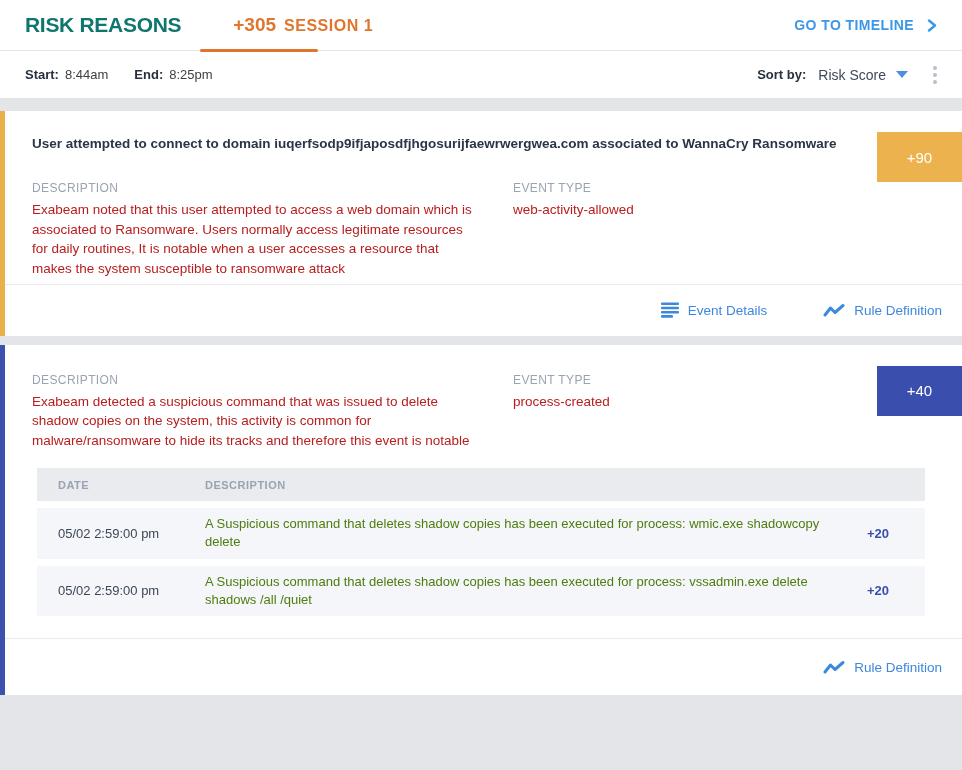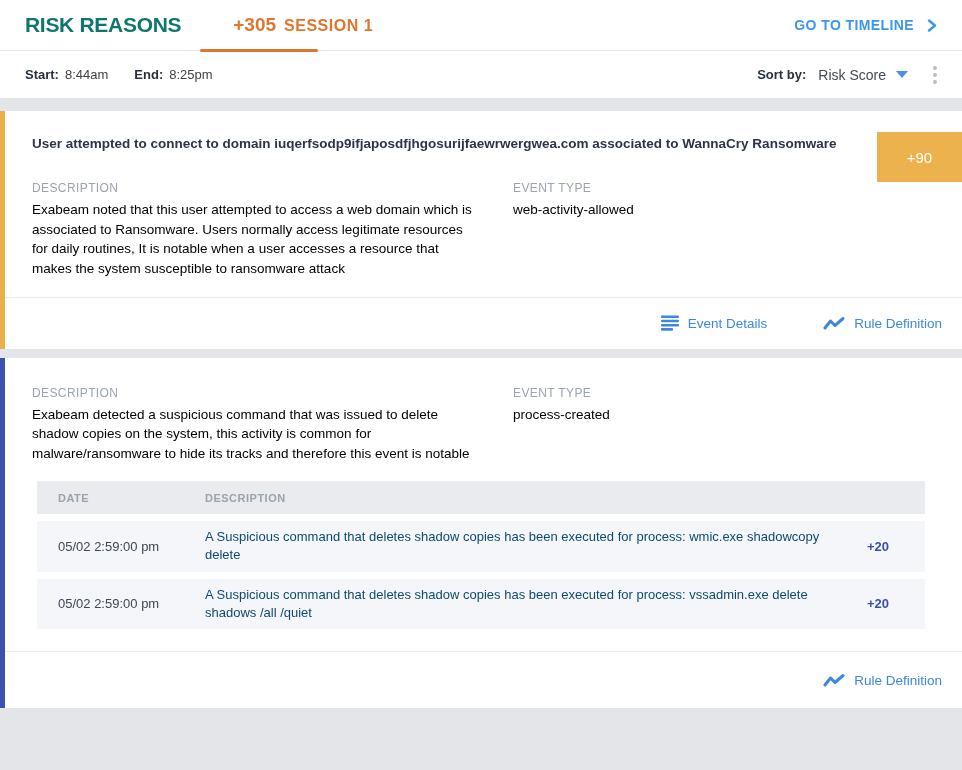--- a/index.html
+++ b/index.html
@@ -115,25 +115,25 @@
   .desc-col { width: 446px; }
   .meta-col { margin-left: 35px; flex: 1; }
   .field-label {
     font-size: 12px;
     color: #9aa3b1;
     letter-spacing: 0.4px;
     margin-bottom: 5px;
   }
   .field-text {
     font-size: 13.5px;
-    color: #000000;
+    color: #b91c1c;
     line-height: 1.44;
   }
   .card-footer {
-    margin-top: 19px;
+    margin-top: 6px;
     border-top: 1px solid #e9eaee;
     display: flex;
     justify-content: flex-end;
     align-items: center;
     height: 52px;
     padding-right: 20px;
     gap: 56px;
   }
   .footer-link {
     display: flex;
@@ -163,21 +163,21 @@
   .col-score { width: 58px; flex-shrink: 0; }
   .table-row {
     display: flex;
     align-items: center;
     background: #f5f6f9;
     margin-top: 7px;
     min-height: 50px;
     padding: 7px 0;
   }
   .table-row .col-date { font-size: 13px; color: #3d4757; }
-  .table-row .col-desc { font-size: 13px; color: #0c4a6e; line-height: 1.4; }
+  .table-row .col-desc { font-size: 13px; color: #4d7c0f; line-height: 1.4; }
   .table-row .col-score { font-size: 13px; font-weight: bold; color: #3a4fad; }
   .card-footer.single { margin-top: 22px; height: 57px; }
 
   
   .icon { display: inline-flex; align-items: center; }
 </style>
 </head>
 <body>
 
 <div class="page">
@@ -251,20 +251,21 @@
           <svg width="22" height="15" viewBox="0 0 22 15">
               <polyline points="2,12 7.5,5 12,9.5 20,2.5" fill="none" stroke="#3d87dd" stroke-width="3" stroke-linecap="round" stroke-linejoin="round"></polyline>
             </svg>
         </span>
         <span>Rule Definition</span>
       </div>
     </div>
   </div>
 
   <div class="card indigo">
+    <div class="score-badge indigo">+40</div>
     <div class="card-body">
       <div class="desc-col">
         <div class="field-label">DESCRIPTION</div>
         <div class="field-text">Exabeam detected a suspicious command that was issued to delete shadow copies on the system, this activity is common for malware/ransomware to hide its tracks and therefore this event is notable</div>
       </div>
       <div class="meta-col">
         <div class="field-label">EVENT TYPE</div>
         <div class="field-text">process-created</div>
       </div>
     </div>

